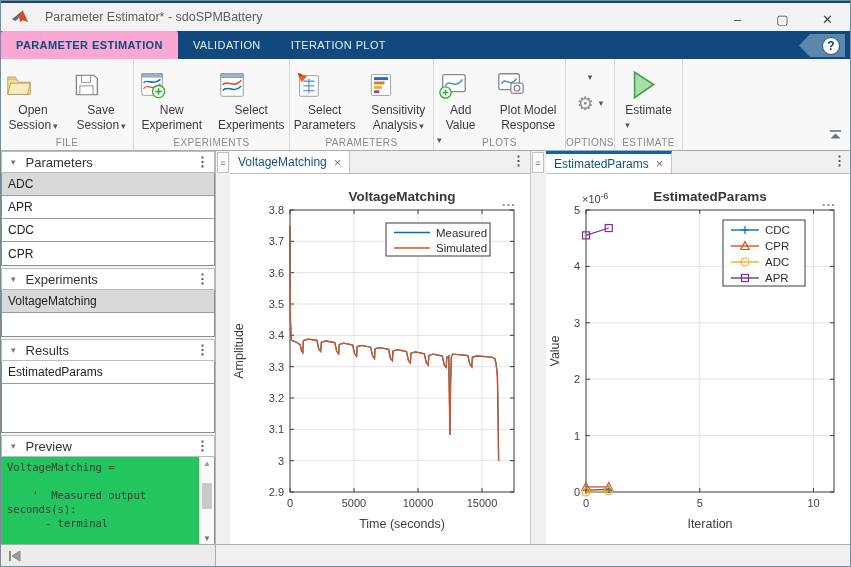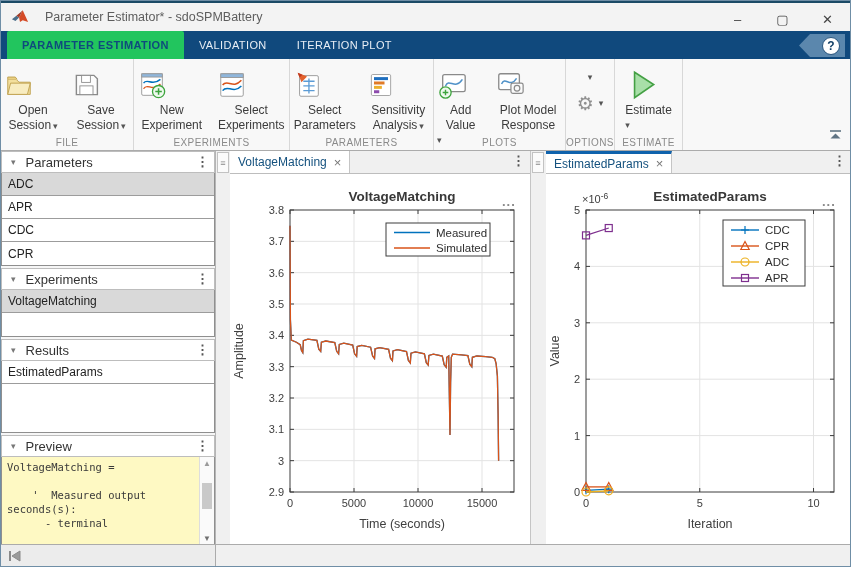--- a/index.html
+++ b/index.html
@@ -10,21 +10,21 @@
   .titlebar{position:absolute;left:0;top:0;width:100%;height:30px;background:#f3f3f3;
     display:flex;align-items:center;border-top:2px solid #1b4a66;}
   .titlebar .logo{margin-left:10px;width:18px;height:16px;flex:0 0 auto;}
   .titlebar .title{margin-left:16px;font-size:12.5px;color:#5d5d5d;}
   .win-controls{position:absolute;right:0;top:2px;height:28px;display:flex;}
   .win-btn{width:45px;height:28px;display:flex;align-items:center;justify-content:center;
     font-size:13px;color:#444;cursor:default;}
   
   .tabstrip{position:absolute;left:0;top:30px;width:100%;height:28px;background:#10497d;display:flex;align-items:flex-end;}
   .rtab{height:28px;display:flex;align-items:center;padding:0 15px;font-size:11px;letter-spacing:.4px;color:#e8eef5;}
-  .rtab.active{background:#22c55e;color:#0f4a7d;font-weight:bold;margin-left:6px;border-radius:2px 2px 0 0;}
+  .rtab.active{background:#f9a8d4;color:#0f4a7d;font-weight:bold;border-radius:2px 2px 0 0;}
   .help-badge{position:absolute;right:5px;top:33px;width:46px;height:23px;background:#5b87ad;
     clip-path:polygon(0 50%,11px 0,100% 0,100% 100%,11px 100%);display:flex;align-items:center;justify-content:flex-end;}
   .help-circle{width:18px;height:18px;margin-right:5px;border-radius:50%;background:#fff;border:1px solid #2a567e;
     display:flex;align-items:center;justify-content:center;font-size:12px;font-weight:bold;color:#123f66;}
   
   .ribbon{position:absolute;left:0;top:58px;width:100%;height:92px;background:#f8f8f8;
     border-bottom:1px solid #ababab;display:flex;}
   .rgroup{position:relative;height:100%;border-right:1px solid #d8d8d8;display:flex;
     justify-content:center;gap:4px;padding-top:6px;}
   .glabel{position:absolute;bottom:2px;left:0;width:100%;text-align:center;font-size:10px;color:#8a8a8a;letter-spacing:.4px;}
@@ -45,21 +45,21 @@
   .sec-header{position:relative;height:22px;background:#fff;border:1px solid #bdbdbd;
     display:flex;align-items:center;font-size:13px;color:#333;flex:0 0 auto;}
   .sec-header .tri{font-size:9px;color:#777;margin:0 10px 0 9px;}
   .kebab{position:absolute;right:5px;top:2px;font-size:13px;font-weight:bold;color:#555;}
   .list-box{border:1px solid #8f8f8f;border-top:none;background:#fff;flex:0 0 auto;}
   .lrow{height:23px;display:flex;align-items:center;padding-left:6px;font-size:12px;color:#222;
     border-bottom:1px solid #9c9c9c;background:#fff;}
   .lrow:last-child{border-bottom:none;}
   .lrow.selected{background:#d9d9d9;}
   .gap{height:2px;flex:0 0 auto;}
-  .preview-box{position:relative;flex:1 1 auto;border:1px solid #8f8f8f;border-top:none;background:#fef9c3;overflow:hidden;}
+  .preview-box{position:relative;flex:1 1 auto;border:1px solid #8f8f8f;border-top:none;background:#22c55e;overflow:hidden;}
   .preview-text{padding:3px 18px 0 5px;font-family:"DejaVu Sans Mono",monospace;font-size:10.5px;
     line-height:14px;color:#3a3a3a;white-space:pre;}
   .pscroll{position:absolute;right:0;top:0;width:15px;height:100%;background:#fafafa;border-left:1px solid #ddd;}
   .pscroll .thumb{position:absolute;left:2px;top:26px;width:10px;height:26px;background:#c9c9c9;}
   .pscroll .sarr{position:absolute;left:0;width:100%;text-align:center;font-size:8px;color:#9a9a9a;}
   .pscroll .up{top:2px;} .pscroll .dn{bottom:2px;color:#707070;}
   .splitter{position:absolute;top:0;height:100%;background:#f0f0f0;}
   .split-handle{position:absolute;left:1px;top:1px;width:12px;height:21px;background:#fbfbfb;
     border:1px solid #c2c2c2;font-size:9px;color:#888;display:flex;align-items:center;justify-content:center;}
   .doc-panel{position:absolute;top:0;height:100%;background:#fff;border-right:1px solid #c5c5c5;}

